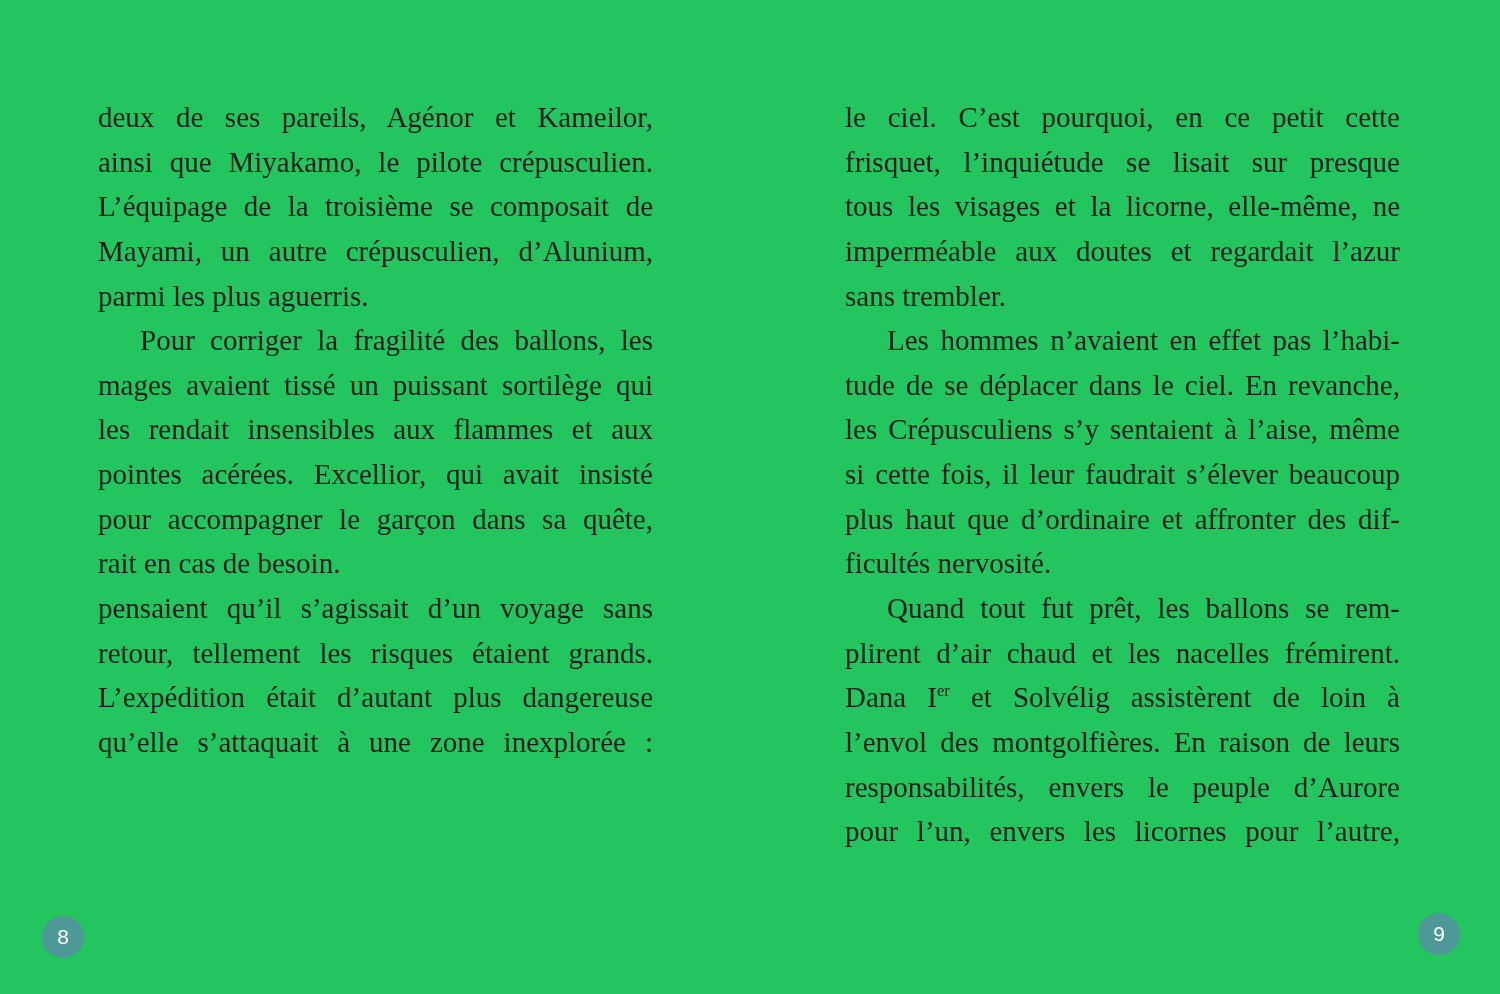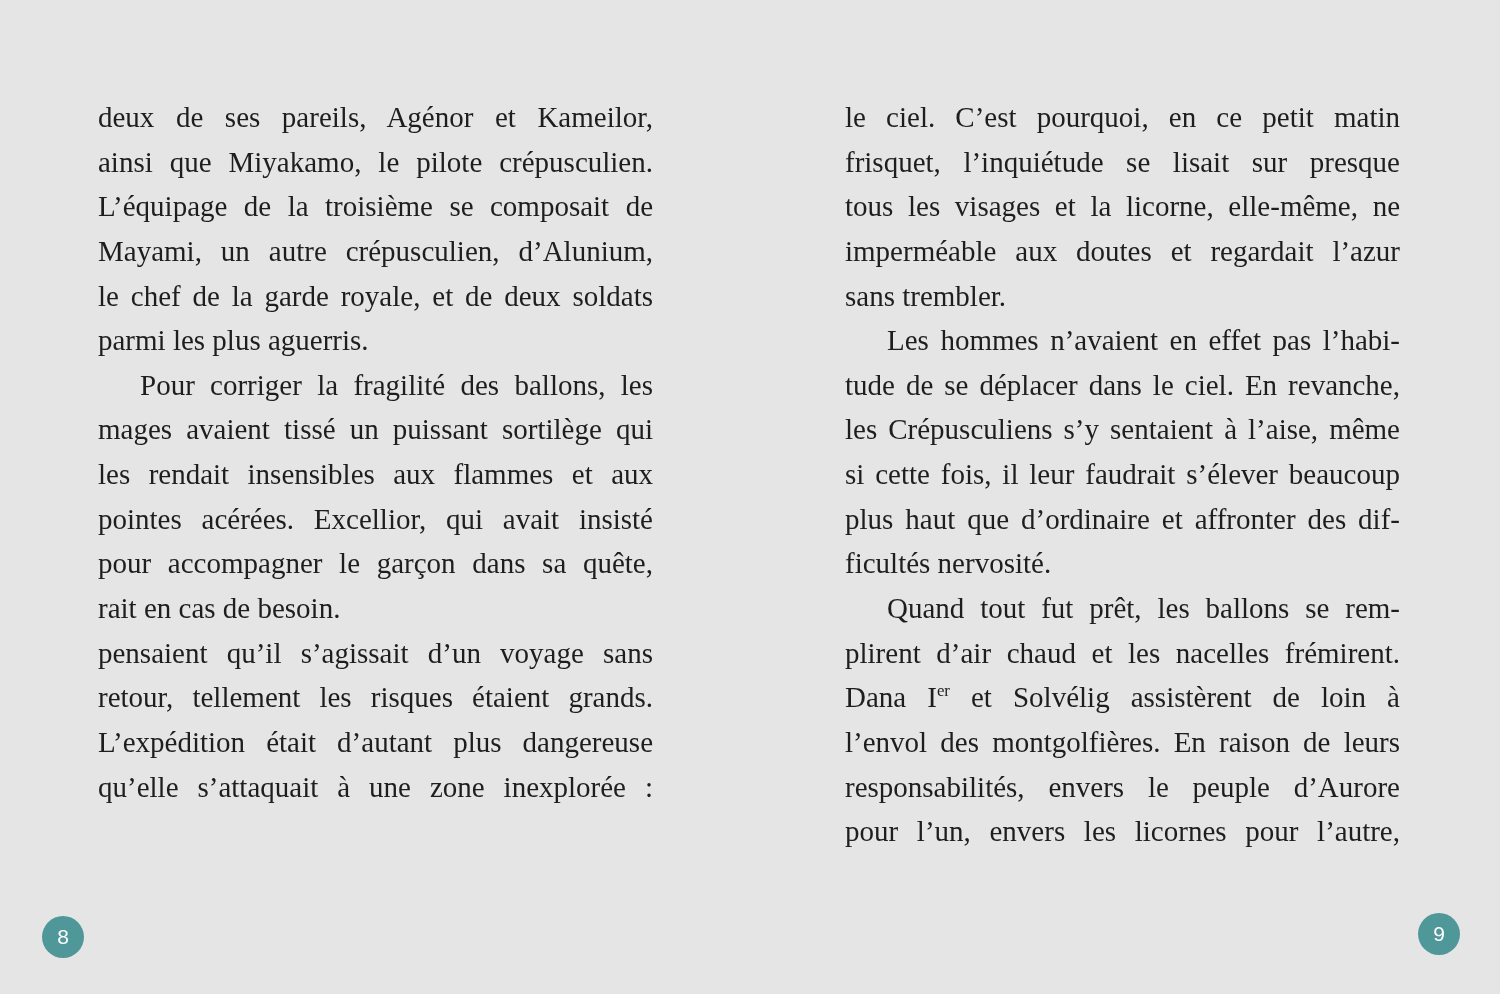--- a/index.html
+++ b/index.html
@@ -7,21 +7,21 @@
     width: 1500px;
     height: 994px;
     background: #ffffff;
     overflow: hidden;
     font-family: "Liberation Serif", serif;
   }
   .spread {
     position: relative;
     width: 1500px;
     height: 994px;
-    background: #e5e5e5;
+    background: #22c55e;
   }
   .text-col {
     position: absolute;
     top: 95px;
     width: 555px;
     color: #1e1e1e;
     font-size: 29px;
     line-height: 44.65px;
   }
   .text-col.left  { left: 98px; }
@@ -61,36 +61,35 @@
 </head>
 <body style="background: rgb(255, 255, 255);">
 
 <div class="spread">
 
   <div class="text-col left" style="color: rgb(30, 30, 30);">
       <div class="line">deux de ses pareils, Agénor et Kameilor,</div>
       <div class="line">ainsi que Miyakamo, le pilote crépusculien.</div>
       <div class="line">L’équipage de la troisième se composait de</div>
       <div class="line">Mayami, un autre crépusculien, d’Alunium,</div>
-      <div class="line">le chef de la garde royale, et de deux soldats</div>
       <div class="line end">parmi les plus aguerris.</div>
       <div class="line indent">Pour corriger la fragilité des ballons, les</div>
       <div class="line">mages avaient tissé un puissant sortilège qui</div>
       <div class="line">les rendait insensibles aux flammes et aux</div>
       <div class="line">pointes acérées. Excellior, qui avait insisté</div>
       <div class="line">pour accompagner le garçon dans sa quête,</div>
       <div class="line end">rait en cas de besoin.</div>
       <div class="line">pensaient qu’il s’agissait d’un voyage sans</div>
       <div class="line">retour, tellement les risques étaient grands.</div>
       <div class="line">L’expédition était d’autant plus dangereuse</div>
       <div class="line">qu’elle s’attaquait à une zone inexplorée :</div>
     </div>
 
   <div class="text-col right" style="color: rgb(30, 30, 30);">
-      <div class="line">le ciel. C’est pourquoi, en ce petit matin</div>
+      <div class="line">le ciel. C’est pourquoi, en ce petit cette</div>
       <div class="line">frisquet, l’inquiétude se lisait sur presque</div>
       <div class="line">tous les visages et la licorne, elle-même, ne</div>
       <div class="line">imperméable aux doutes et regardait l’azur</div>
       <div class="line end">sans trembler.</div>
       <div class="line indent">Les hommes n’avaient en effet pas l’habi-</div>
       <div class="line">tude de se déplacer dans le ciel. En revanche,</div>
       <div class="line">les Crépusculiens s’y sentaient à l’aise, même</div>
       <div class="line">si cette fois, il leur faudrait s’élever beaucoup</div>
       <div class="line">plus haut que d’ordinaire et affronter des dif-</div>
       <div class="line end">ficultés nervosité.</div>

